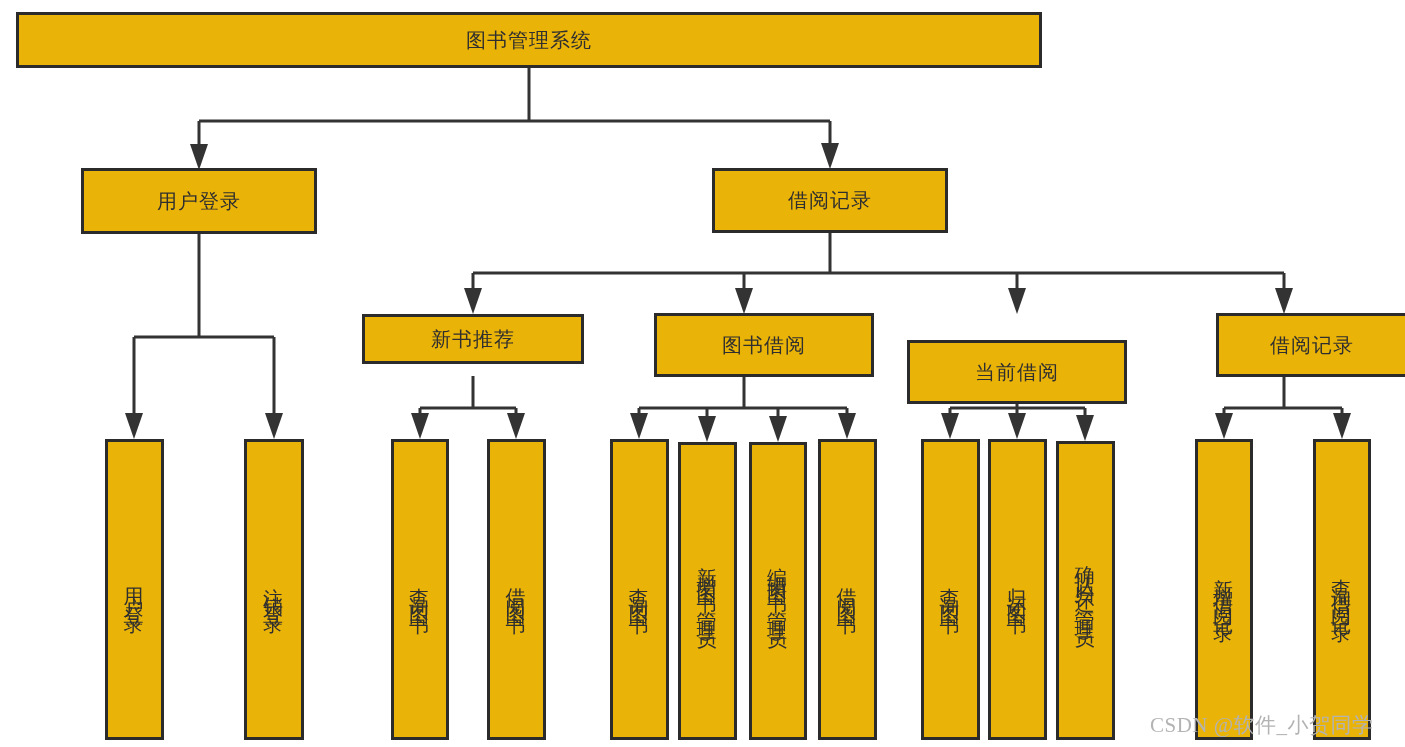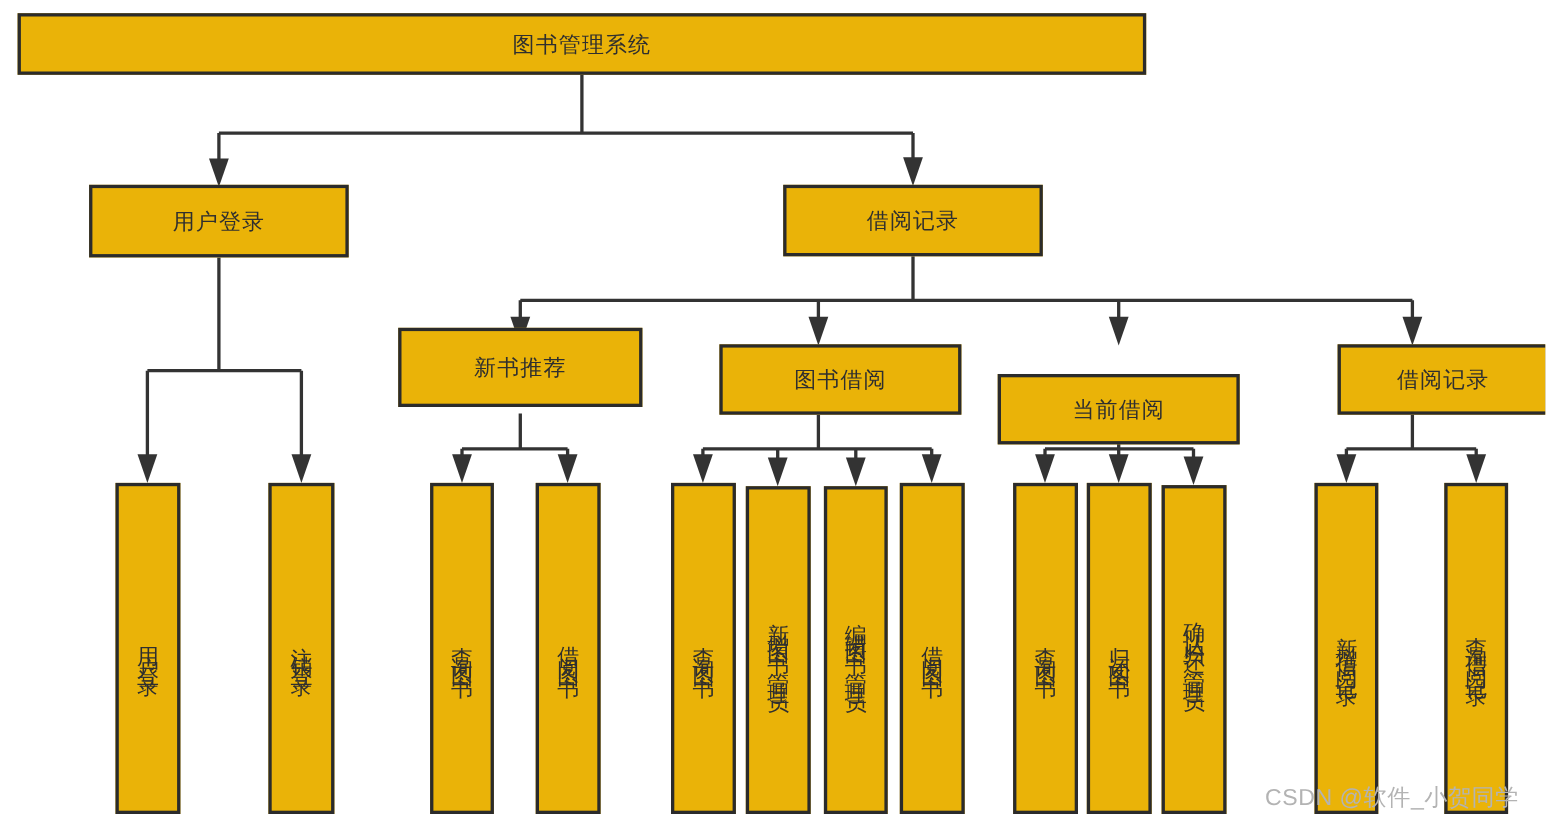--- a/index.html
+++ b/index.html
@@ -39,20 +39,21 @@
   }
   .watermark {
     position: absolute;
     left: 1150px;
     top: 711px;
     z-index: 3;
     font-size: 21px;
     color: #b3b3b3;
     letter-spacing: 0.5px;
     white-space: nowrap;
+    font-family: Liberation Serif, serif;
   }
 </style>
 </head>
 <body>
 
 <div class="canvas">
 
   <svg class="connectors" viewBox="0 0 1405 747" xmlns="http://www.w3.org/2000/svg">
     <g stroke="#333333" stroke-width="3" fill="none">
 
@@ -97,21 +98,21 @@
     <span>图书管理系统</span>
   </div>
 
   <div class="node" style="left:81px; top:168px; width:236px; height:66px;">
     <span>用户登录</span>
   </div>
   <div class="node" style="left:712px; top:168px; width:236px; height:65px;">
     <span>借阅记录</span>
   </div>
 
-  <div class="node" style="left:362px; top:298px; width:222px; height:72px;">
+  <div class="node" style="left:362px; top:314px; width:222px; height:50px;">
     <span>新书推荐</span>
   </div>
   <div class="node" style="left:634px; top:313px; width:220px; height:64px;margin-left:20px;">
     <span>图书借阅</span>
   </div>
   <div class="node" style="left:907px; top:313px; width:220px; height:64px;margin-top:27px;">
     <span>当前借阅</span>
   </div>
   <div class="node" style="left:1216px; top:313px; width:192px; height:64px;">
     <span>借阅记录</span>

